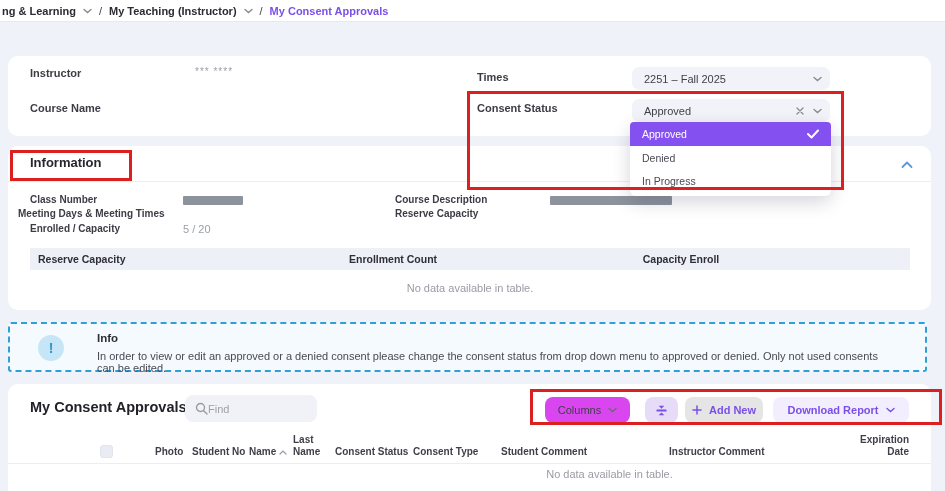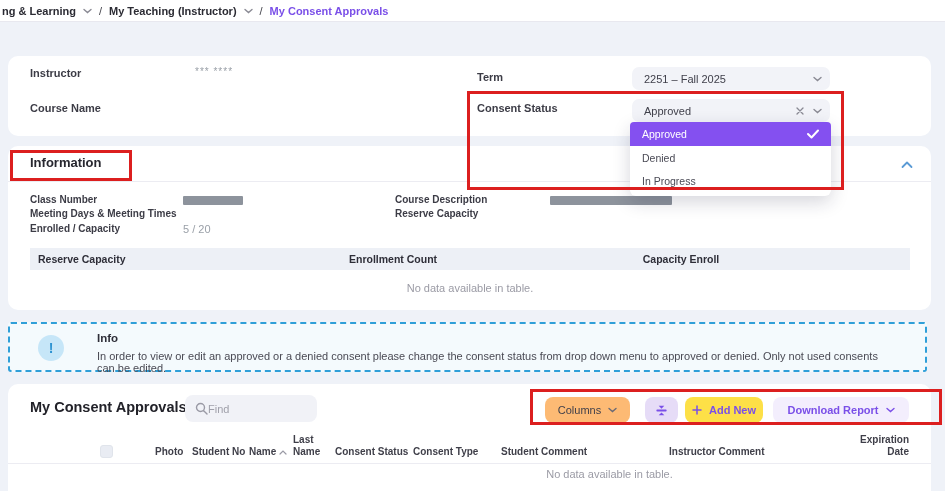--- a/index.html
+++ b/index.html
@@ -62,23 +62,23 @@
   .ap-title { position:absolute; left:22px; top:15px; font-size:14.5px; font-weight:700; color:#222229; }
   .find-box { position:absolute; left:177px; top:11px; width:132px; height:27px; background:#f1f2f7;
               border-radius:8px; display:flex; align-items:center; padding:0 10px; }
   .find-box input { border:none; outline:none; background:transparent; width:90px; font-size:11px;
                     color:#3f3f4a; font-family:"Liberation Sans",sans-serif; }
   .find-box input::placeholder { color:#a0a0aa; }
 
   .btn { position:absolute; top:13px; height:26px; border-radius:8px; display:flex; align-items:center;
          justify-content:center; gap:7px; font-size:11px; cursor:pointer; border:none;
          font-family:"Liberation Sans",sans-serif; }
-  .btn-columns { left:537px; width:85px; background:#fdba74; color:#3f3f4a; font-weight:400; }
+  .btn-columns { left:537px; width:85px; background:#d946ef; color:#3f3f4a; font-weight:400; }
   .btn-density { left:637px; width:33px; background:#e6dcf7; }
-  .btn-addnew { left:677px; width:78px; background:#fde047; color:#7a4fe8; font-weight:700; }
+  .btn-addnew { left:677px; width:78px; background:#e5e5e5; color:#7a4fe8; font-weight:700; }
   .btn-download { left:765px; width:136px; background:#f3eefd; color:#7a4fe8; font-weight:700; }
 
   .ap-header { position:absolute; left:0; top:50px; width:100%; display:flex; align-items:flex-end;
                padding:0 22px 5px 22px; border-bottom:1px solid #ececf2; font-size:10px; font-weight:700;
                color:#3f3f49; min-height:28px; line-height:1.2; }
   .c-cb { width:125px; display:flex; }
   .c-cb .checkbox { margin-left:70px; width:13px; height:13px; background:#e9ecf3;
                     border:1px solid #e0e4eb; border-radius:3px; cursor:pointer; }
   .c-photo { width:37px; } .c-stno { width:57px; } .c-name { width:44px; display:flex; gap:3px; align-items:center; cursor:pointer; }
   .c-lname { width:42px; } .c-cstat { width:78px; } .c-ctype { width:88px; }
@@ -115,21 +115,21 @@
     <span class="crumb-sep">/</span>
     <span class="crumb active">My Consent Approvals</span>
   </div>
 
   <div class="card card-a">
     <span class="flabel" style="left:22px; top:11px;">Instructor</span>
     <span class="fvalue-muted" style="left:187px; top:10px;">***  ****</span>
 
     <span class="flabel" style="left:22px; top:46px;">Course Name</span>
 
-    <span class="flabel" style="left:469px; top:15px;">Term</span>
+    <span class="flabel" style="left:469px; top:15px;">Times</span>
     <div class="select" style="left:624px; top:11px; width:198px; height:23px; padding-left:12px;">
       <span>2251 – Fall 2025</span>
       <span class="grow"></span>
       <span style="display:inline-flex;">
         <svg width="9" height="6" viewBox="0 0 9 6">
             <polyline points="1,1.5 4.5,4.5 8,1.5" fill="none" stroke="#8a8a94" stroke-width="1.4" stroke-linecap="round"></polyline>
           </svg>
       </span>
     </div>
 
@@ -174,21 +174,21 @@
       <span class="collapse-btn">
         <svg width="12" height="8" viewBox="0 0 12 8">
             <polyline points="1.5,6 6,1.5 10.5,6" fill="none" stroke="#5b9bd5" stroke-width="1.8" stroke-linecap="round" stroke-linejoin="round"></polyline>
           </svg>
       </span>
     </div>
 
     <span class="ilabel" style="left:22px; top:48px;">Class Number</span>
     <span class="redacted" style="position:absolute; left:175px; top:50px; width:60px; height:9px;"></span>
 
-    <span class="ilabel" style="left:22px; top:62px;">Meeting Days &amp; Meeting Times</span>
+    <span class="ilabel" style="left:10px; top:62px;">Meeting Days &amp; Meeting Times</span>
 
     <span class="ilabel" style="left:22px; top:77px;">Enrolled / Capacity</span>
     <span class="ivalue" style="left:175px; top:77px; color:#9aa0a8;">5 / 20</span>
 
     <span class="ilabel" style="left:387px; top:48px;">Course Description</span>
     <span class="redacted" style="position:absolute; left:542px; top:50px; width:122px; height:9px;"></span>
 
     <span class="ilabel" style="left:387px; top:62px;">Reserve Capacity</span>
 
     <div class="mini-table">

